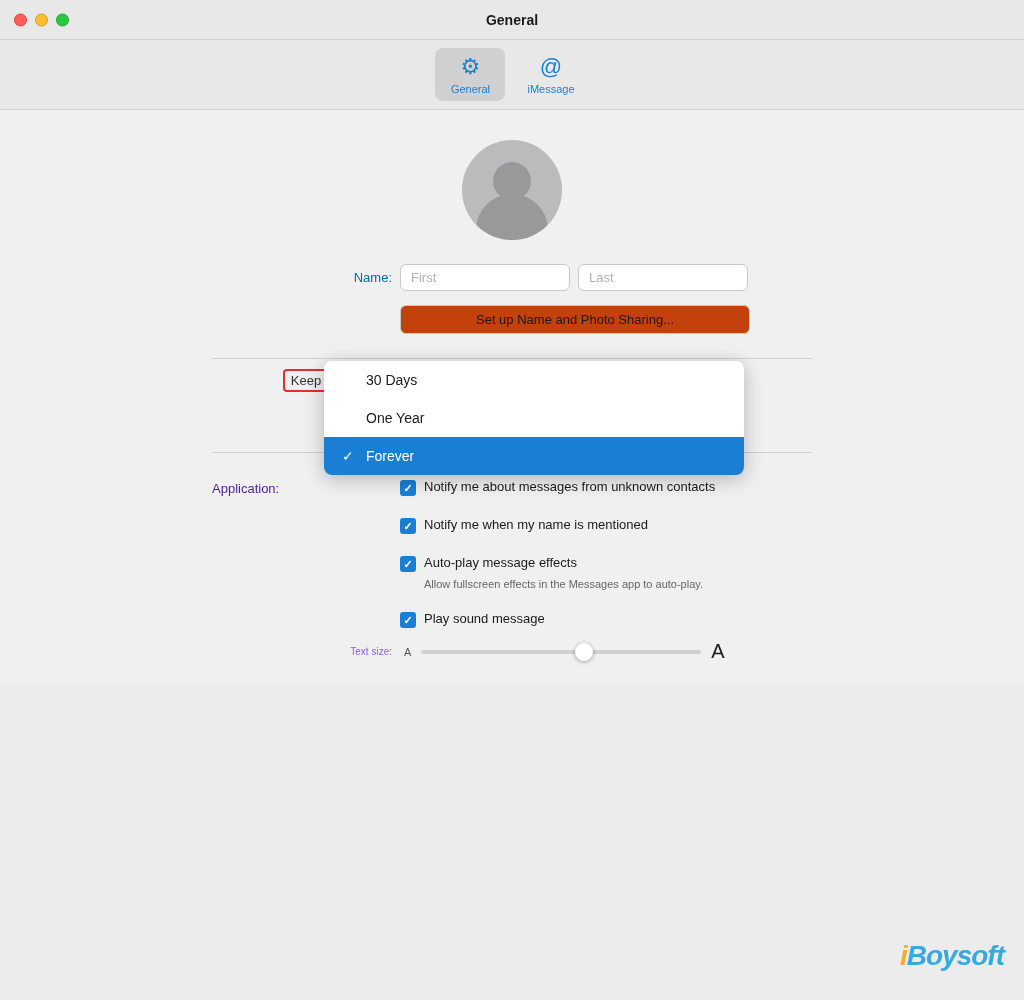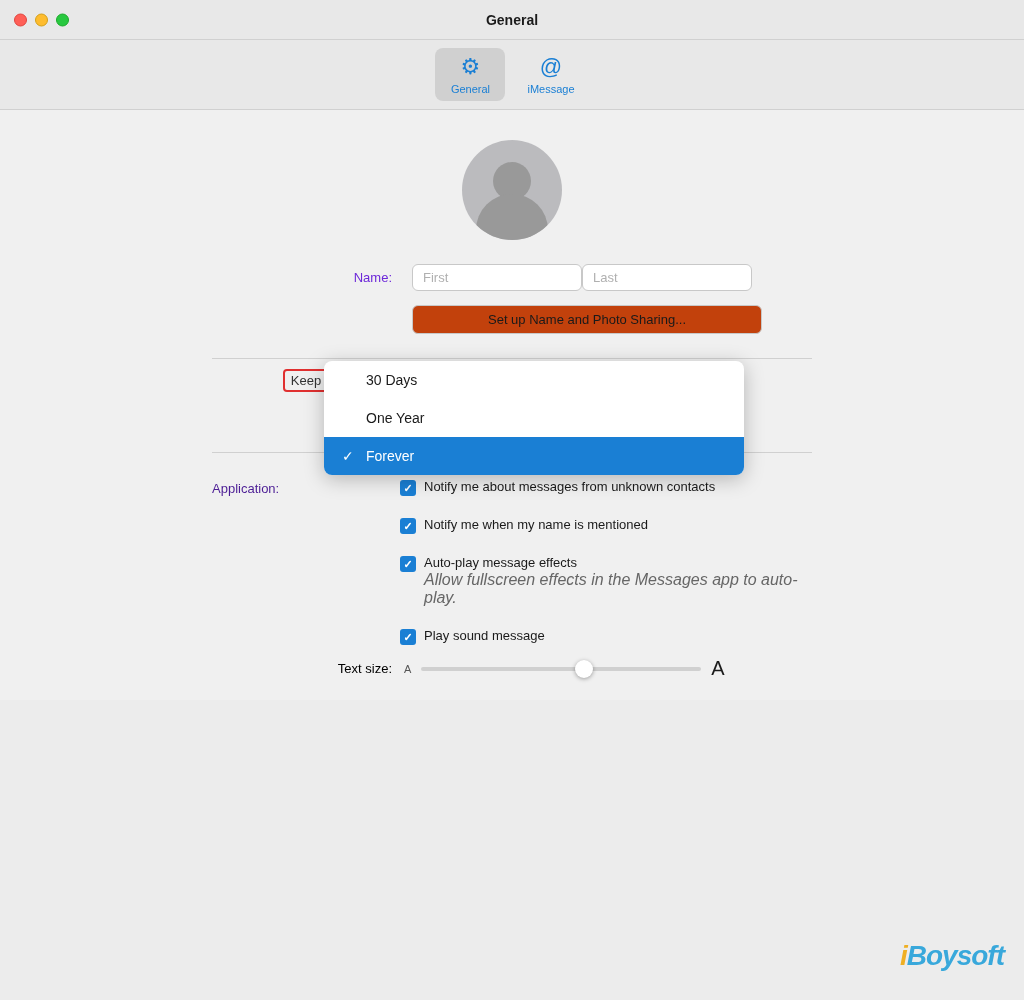--- a/index.html
+++ b/index.html
@@ -132,26 +132,27 @@
 
     .form-row {
       display: flex;
       align-items: center;
       margin-bottom: 14px;
     }
     .form-label {
       text-align: right;
       min-width: 180px;
       font-size: 13px;
-      color: #6d28d9;
-      margin-right: 20px;
+      color: #0369a1;
+      margin-right: 8px;
       font-weight: 400;
     }
     .name-inputs {
       display: flex;
+      gap: 8px;
     }
     .name-input {
       background: white;
       border: 1px solid #c8c8c8;
       border-radius: 6px;
       padding: 5px 10px;
       font-size: 13px;
       color: #aaa;
       width: 170px;
       outline: none;
@@ -287,24 +288,23 @@
       content: '✓';
       color: white;
       font-size: 11px;
       font-weight: bold;
     }
     .checkbox-text {
       font-size: 13px;
       color: #1a1a1a;
     }
     .checkbox-sub {
-      font-size: 16px;
+      font-size: 11px;
       color: #666;
-      margin-top: 1px;
-      font-style: italic;
+      margin-top: 8px;
     }
 
     
     .sound-row {
       display: flex;
       align-items: center;
       margin-bottom: 16px;
       width: 100%;
       max-width: 760px;
       padding: 0 80px;
@@ -355,22 +355,22 @@
     .text-size-row {
       display: flex;
       align-items: center;
       width: 100%;
       max-width: 760px;
       padding: 0 80px;
     }
     .text-size-label {
       text-align: right;
       min-width: 180px;
-      font-size: 13px;
-      color: #000000;
+      font-size: 10px;
+      color: #8b5cf6;
       margin-right: 12px;
     }
     .text-size-controls {
       display: flex;
       align-items: center;
       gap: 10px;
     }
     .text-a-small {
       font-size: 11px;
       color: #555;

